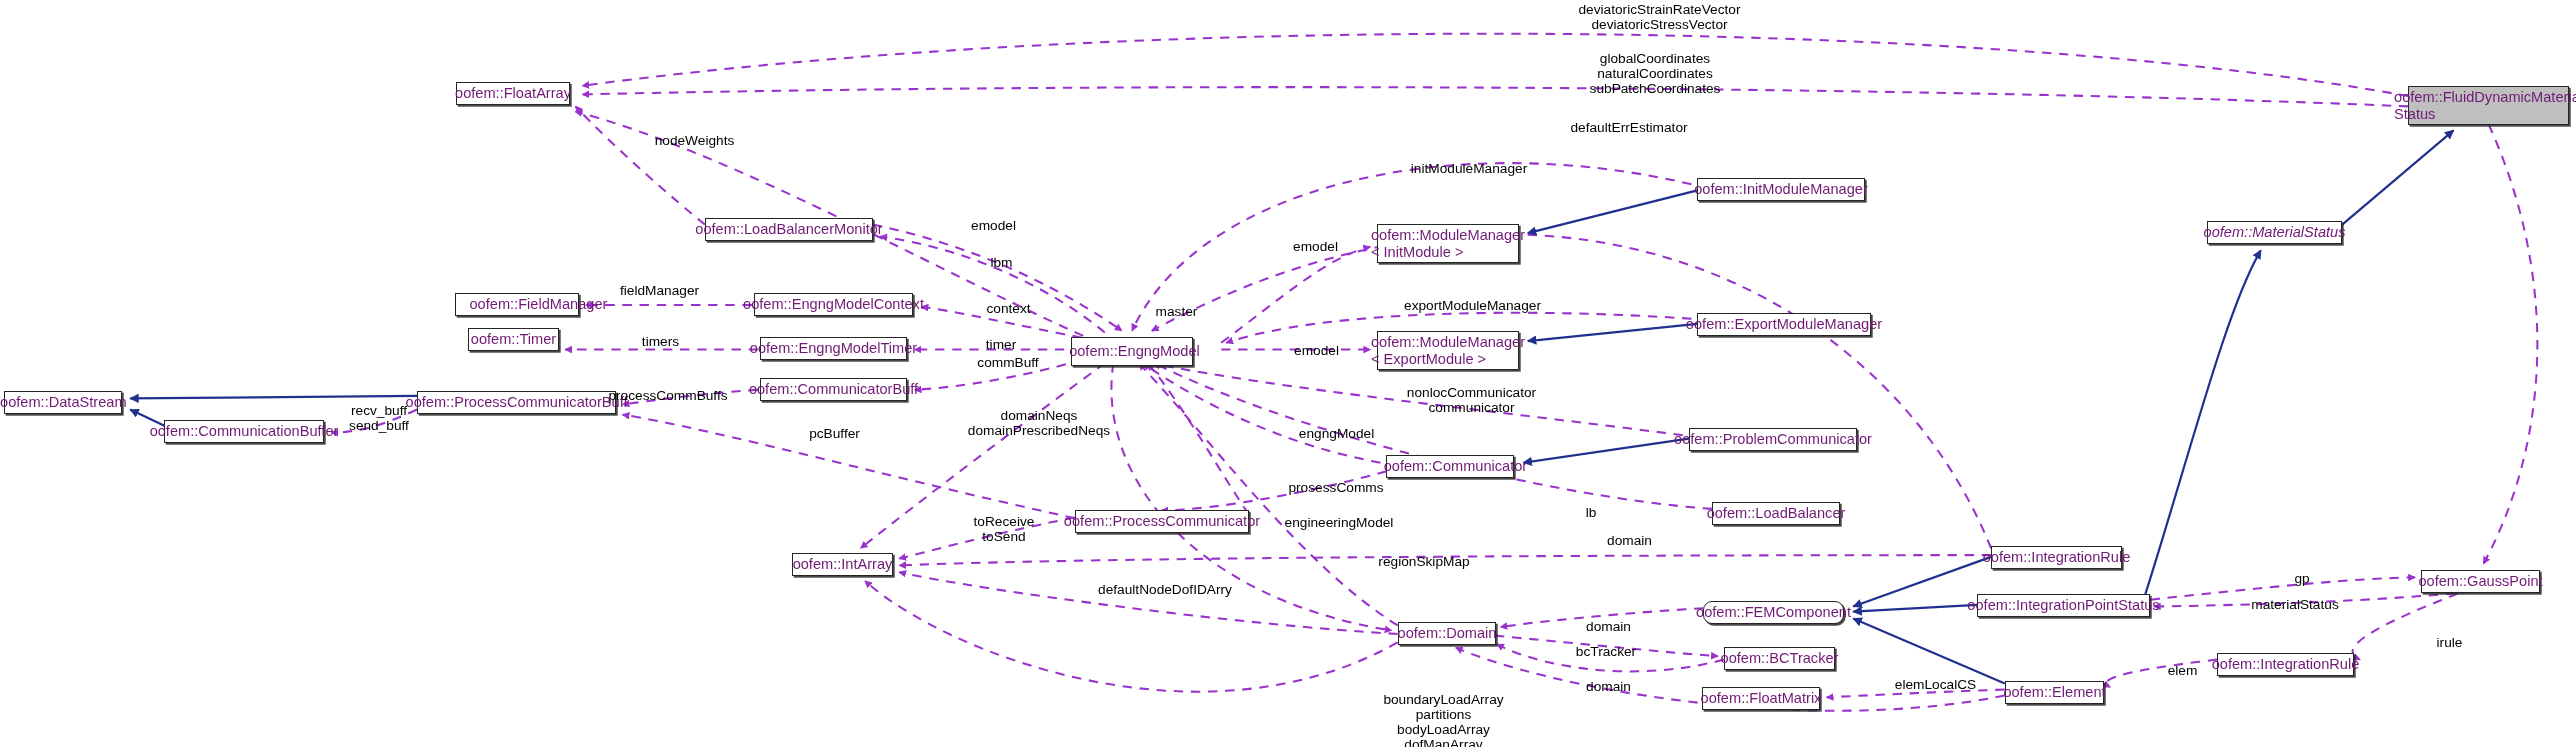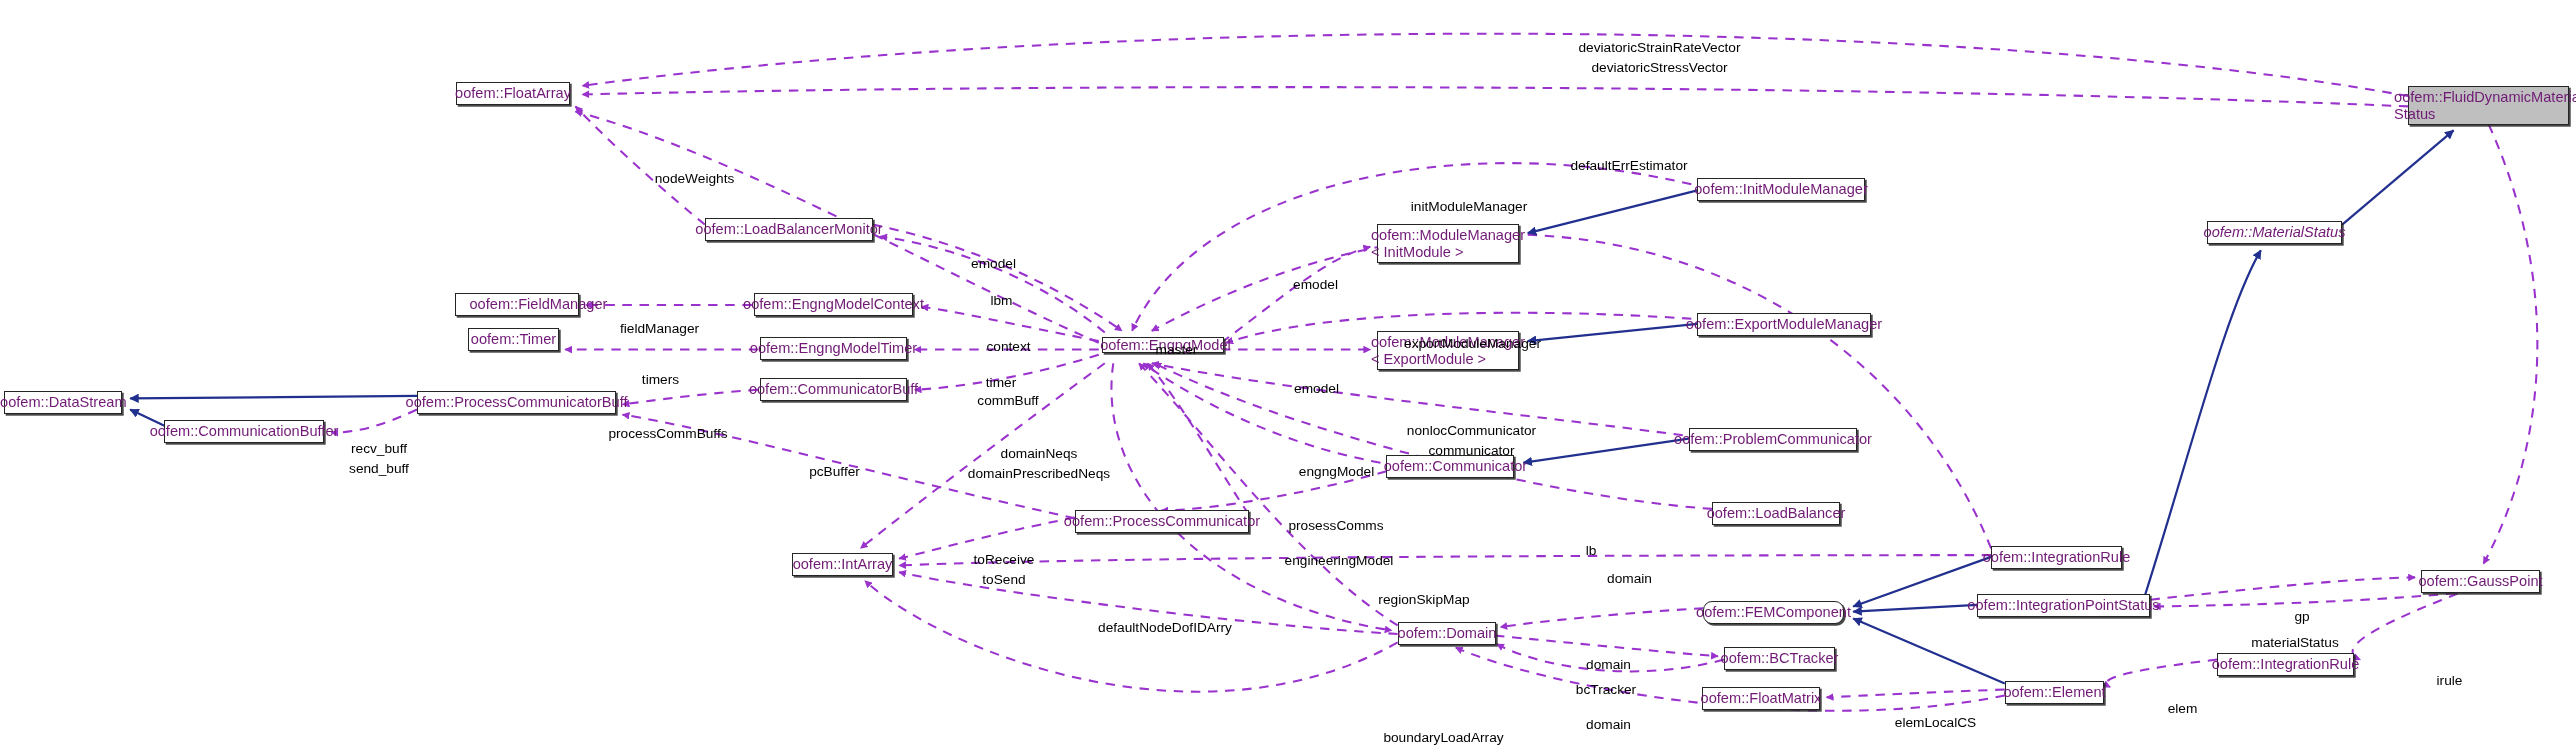--- a/index.html
+++ b/index.html
@@ -24,28 +24,27 @@
     justify-content:center;
     box-shadow:1.7px 1.7px 0 0 rgba(40,40,40,0.85);
     white-space:pre-line;
     padding:1.7px 5.1px;
     z-index:3;
   }
   .node.highlight{background:#bfbfbf;}
   .edge-label{
     position:absolute;
     font-size:13.7px;
-    line-height:20px;
+    line-height:15px;
     color:#000000;
     white-space:pre-line;
     text-align:center;
     z-index:4;
     background:transparent;
     pointer-events:none;
-    margin-top:36px;
   }
 </style>
 </head>
 <body>
 
 <div id="canvas">
 
   <svg id="edges" viewBox="0 0 3008 873">
     <defs>
       <marker id="ah-assoc" markerWidth="9" markerHeight="9" refX="8" refY="4.5" orient="auto" markerUnits="userSpaceOnUse">
@@ -173,21 +172,21 @@
   <div class="node" style="left: 1377px; top: 224px; width: 142px; height: 39px;">oofem::ModuleManager
 &lt; InitModule &gt;</div>
   <div class="node" style="left: 2207px; top: 221px; width: 135px; height: 23px; font-style: italic;">oofem::MaterialStatus</div>
   <div class="node" style="left: 455px; top: 293px; width: 124px; height: 23px; padding-left: 48px;">oofem::FieldManager</div>
   <div class="node" style="left: 754px; top: 293px; width: 159px; height: 23px;">oofem::EngngModelContext</div>
   <div class="node" style="left: 1697px; top: 313px; width: 174px; height: 23px;">oofem::ExportModuleManager</div>
   <div class="node" style="left: 1377px; top: 331px; width: 142px; height: 39px;">oofem::ModuleManager
 &lt; ExportModule &gt;</div>
   <div class="node" style="left: 468px; top: 328px; width: 91px; height: 23px;">oofem::Timer</div>
   <div class="node" style="left: 760px; top: 337px; width: 147px; height: 23px;">oofem::EngngModelTimer</div>
-  <div class="node" style="left: 1102px; top: 337px; width: 122px; height: 16px; padding-left: 10px;">oofem::EngngModel</div>
+  <div class="node" style="left: 1071px; top: 337px; width: 122px; height: 29px; padding-left: 10px;">oofem::EngngModel</div>
   <div class="node" style="left: 4.3px; top: 391px; width: 118px; height: 23px;">oofem::DataStream</div>
   <div class="node" style="left: 417px; top: 391px; width: 199px; height: 23px;">oofem::ProcessCommunicatorBuff</div>
   <div class="node" style="left: 760px; top: 378px; width: 147px; height: 23px;">oofem::CommunicatorBuff</div>
   <div class="node" style="left: 164px; top: 420px; width: 160px; height: 23px;">oofem::CommunicationBuffer</div>
   <div class="node" style="left: 1689px; top: 428px; width: 168px; height: 23px;">oofem::ProblemCommunicator</div>
   <div class="node" style="left: 1386px; top: 455px; width: 128px; height: 23px; padding-left: 16px;">oofem::Communicator</div>
   <div class="node" style="left: 1712px; top: 502px; width: 128px; height: 23px;">oofem::LoadBalancer</div>
   <div class="node" style="left: 1075px; top: 510px; width: 174px; height: 23px;">oofem::ProcessCommunicator</div>
   <div class="node" style="left: 1991px; top: 546px; width: 131px; height: 23px;">oofem::IntegrationRule</div>
   <div class="node" style="left: 792px; top: 553px; width: 101px; height: 23px;">oofem::IntArray</div>
@@ -195,20 +194,23 @@
   <div class="node" style="left: 2421px; top: 570px; width: 119px; height: 23px;">oofem::GaussPoint</div>
   <div class="node" style="left: 1703px; top: 601px; width: 141px; height: 23px; border-radius: 9px;">oofem::FEMComponent</div>
   <div class="node" style="left: 1398px; top: 622px; width: 98px; height: 23px;">oofem::Domain</div>
   <div class="node" style="left: 1724px; top: 647px; width: 111px; height: 23px;">oofem::BCTracker</div>
   <div class="node" style="left: 2217px; top: 653px; width: 137px; height: 23px;">oofem::IntegrationRule</div>
   <div class="node" style="left: 1702px; top: 687px; width: 118px; height: 23px;">oofem::FloatMatrix</div>
   <div class="node" style="left: 2005px; top: 681px; width: 99px; height: 23px;">oofem::Element</div>
 
   <div class="edge-label" style="left: 1531px; top: 1.7px; width: 257px;">deviatoricStrainRateVector
 deviatoricStressVector</div>
+  <div class="edge-label" style="left: 1552px; top: 51px; width: 206px;">globalCoordinates
+naturalCoordinates
+subPatchCoordinates</div>
   <div class="edge-label" style="left: 643px; top: 133px; width: 103px;">nodeWeights</div>
   <div class="edge-label" style="left: 1552px; top: 120px; width: 154px;">defaultErrEstimator</div>
   <div class="edge-label" style="left: 1392px; top: 161px; width: 154px;">initModuleManager</div>
   <div class="edge-label" style="left: 959px; top: 218px; width: 69px;">emodel</div>
   <div class="edge-label" style="left: 1281px; top: 239px; width: 69px;">emodel</div>
   <div class="edge-label" style="left: 976px; top: 255px; width: 51px;">lbm</div>
   <div class="edge-label" style="left: 604px; top: 283px; width: 111px;">fieldManager</div>
   <div class="edge-label" style="left: 970px; top: 301px; width: 77px;">context</div>
   <div class="edge-label" style="left: 1387px; top: 298px; width: 171px;">exportModuleManager</div>
   <div class="edge-label" style="left: 626px; top: 334px; width: 69px;">timers</div>

